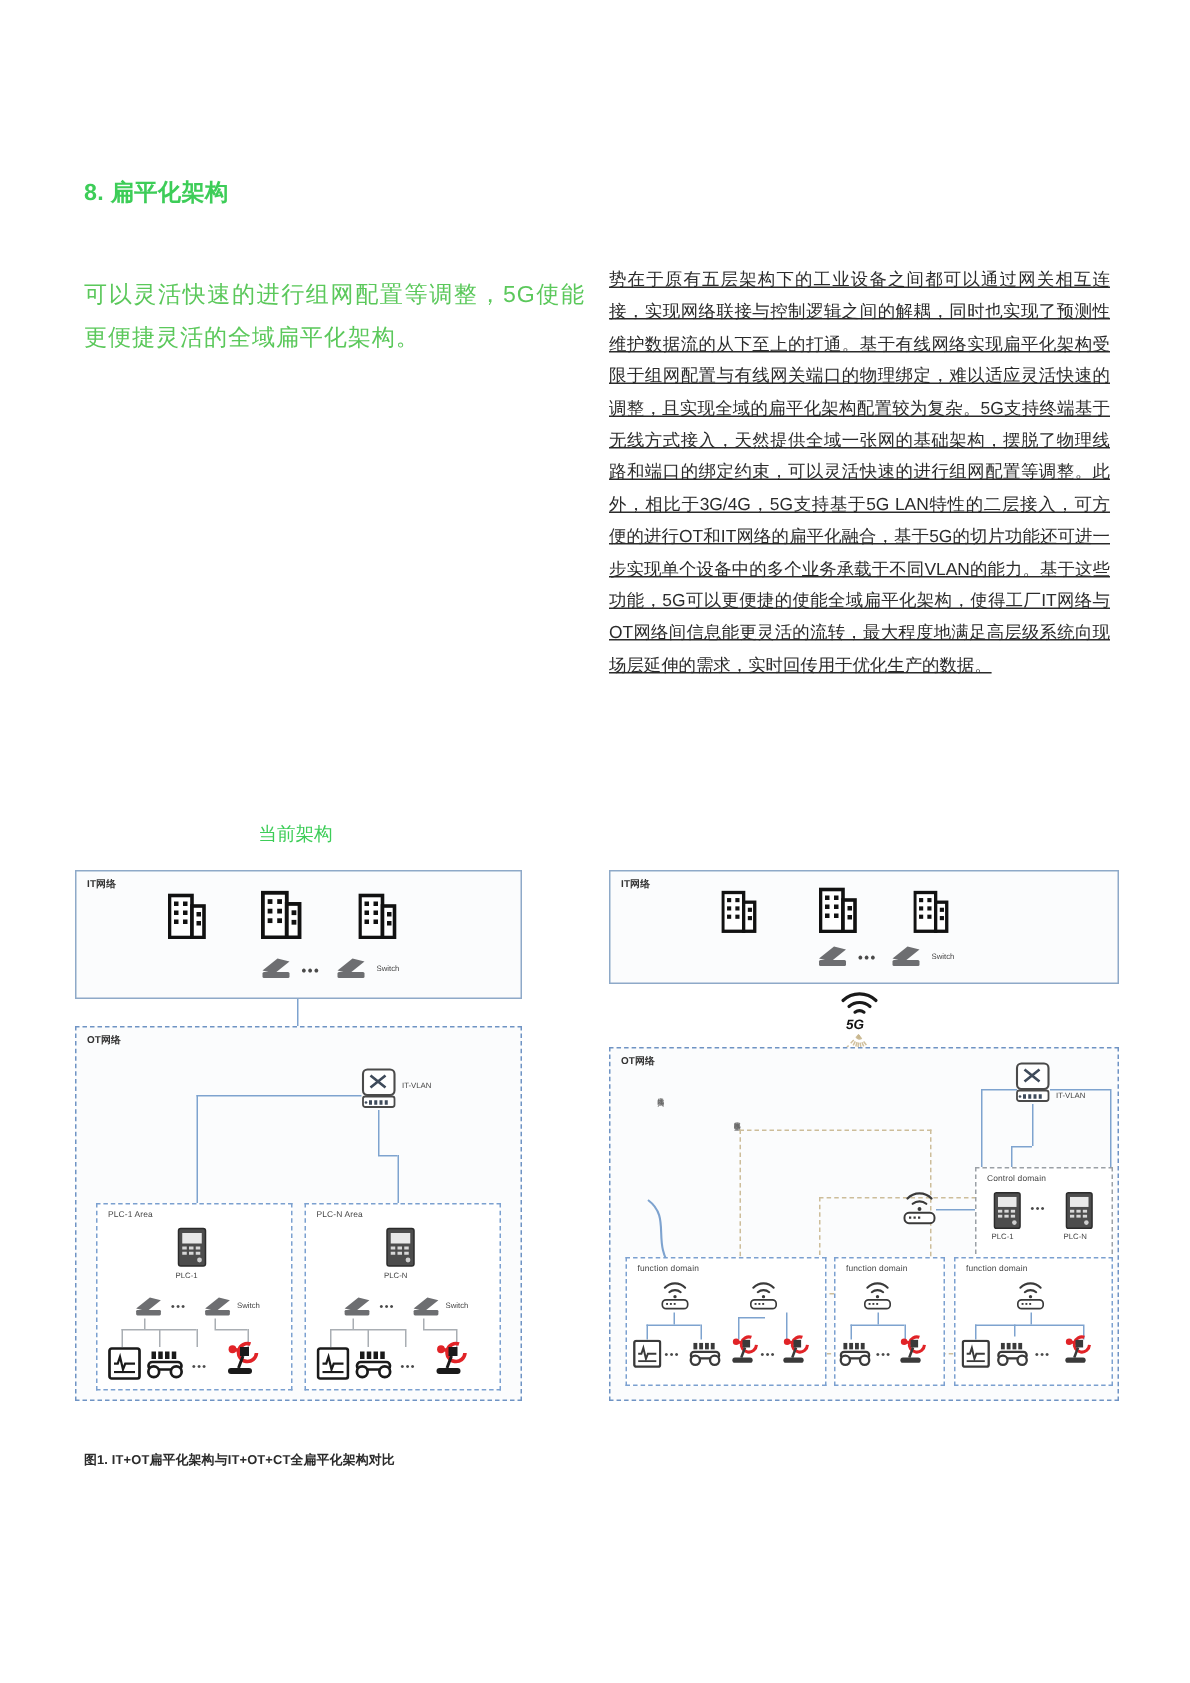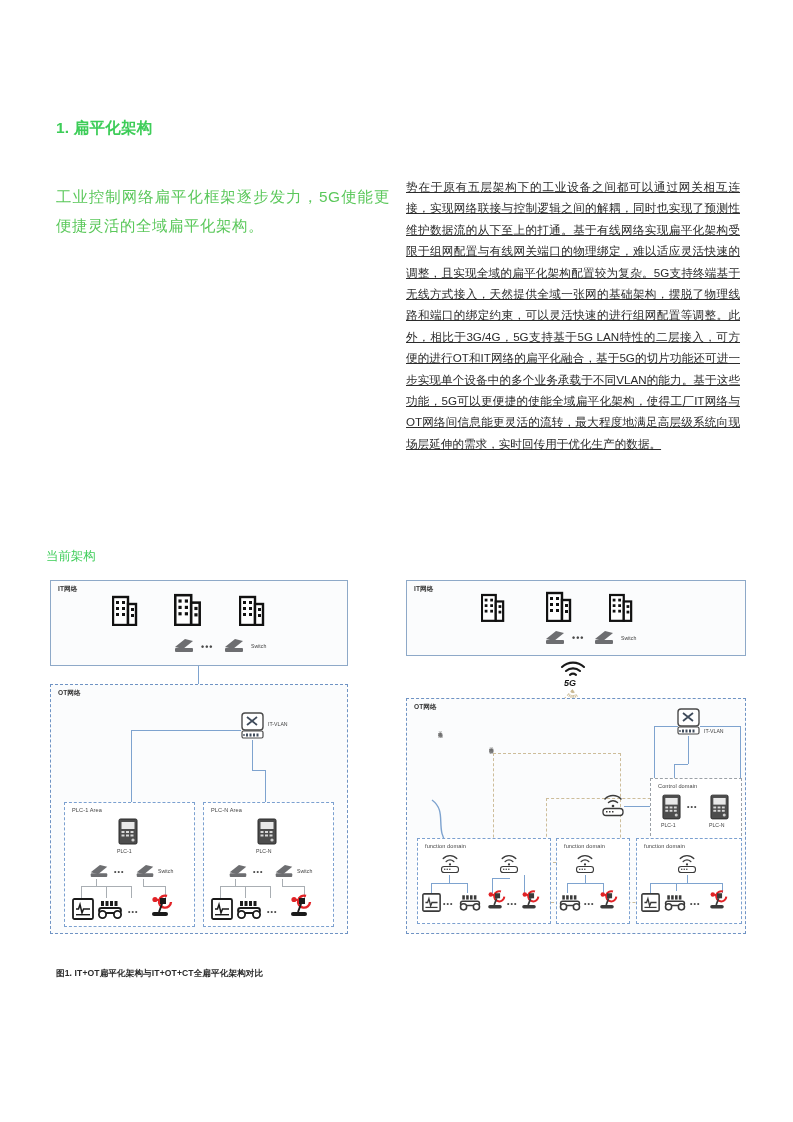--- a/index.html
+++ b/index.html
@@ -65,20 +65,21 @@
     top: 540px;
     width: 702px;
     height: 440px;
   }
 
   .fig-title {
     position: absolute;
     font-size: 12.4px;
     color: #3dcd58;
     font-weight: 500;
+    text-align: center;
   }
   .fig-title.l { left: 0px;   top: 8px;  width: 302px; }
   .fig-title.r { left: 358px; top: 8px;  width: 344px; }
 
   
   .panel {
     position: absolute;
     box-sizing: border-box;
   }
   .panel-solid  { border: 1px solid #8ea9c8; background: #fbfcfd; }
@@ -162,24 +163,24 @@
     right: 0;
     top: 1055px;
     height: 60px;
   }
 </style>
 </head>
 <body>
 
 <div class="page">
 
-  <div class="section-heading">1. 扁平化架构</div>
+  <div class="section-heading">8. 扁平化架构</div>
 
   <div class="col left">
-    <p class="highlight">工业控制网络扁平化框架逐步发力，5G使能更便捷灵活的全域扁平化架构。</p>
+    <p class="highlight">可以灵活快速的进行组网配置等调整，5G使能更便捷灵活的全域扁平化架构。</p>
   </div>
 
   <div class="col right">
     <p>势在于原有五层架构下的工业设备之间都可以通过网关相互连接，实现网络联接与控制逻辑之间的解耦，同时也实现了预测性维护数据流的从下至上的打通。基于有线网络实现扁平化架构受限于组网配置与有线网关端口的物理绑定，难以适应灵活快速的调整，且实现全域的扁平化架构配置较为复杂。5G支持终端基于无线方式接入，天然提供全域一张网的基础架构，摆脱了物理线路和端口的绑定约束，可以灵活快速的进行组网配置等调整。此外，相比于3G/4G，5G支持基于5G LAN特性的二层接入，可方便的进行OT和IT网络的扁平化融合，基于5G的切片功能还可进一步实现单个设备中的多个业务承载于不同VLAN的能力。基于这些功能，5G可以更便捷的使能全域扁平化架构，使得工厂IT网络与OT网络间信息能更灵活的流转，最大程度地满足高层级系统向现场层延伸的需求，实时回传用于优化生产的数据。</p>
   </div>
 
   <div class="figure">
 
     <div class="fig-title l">当前架构</div>
 

